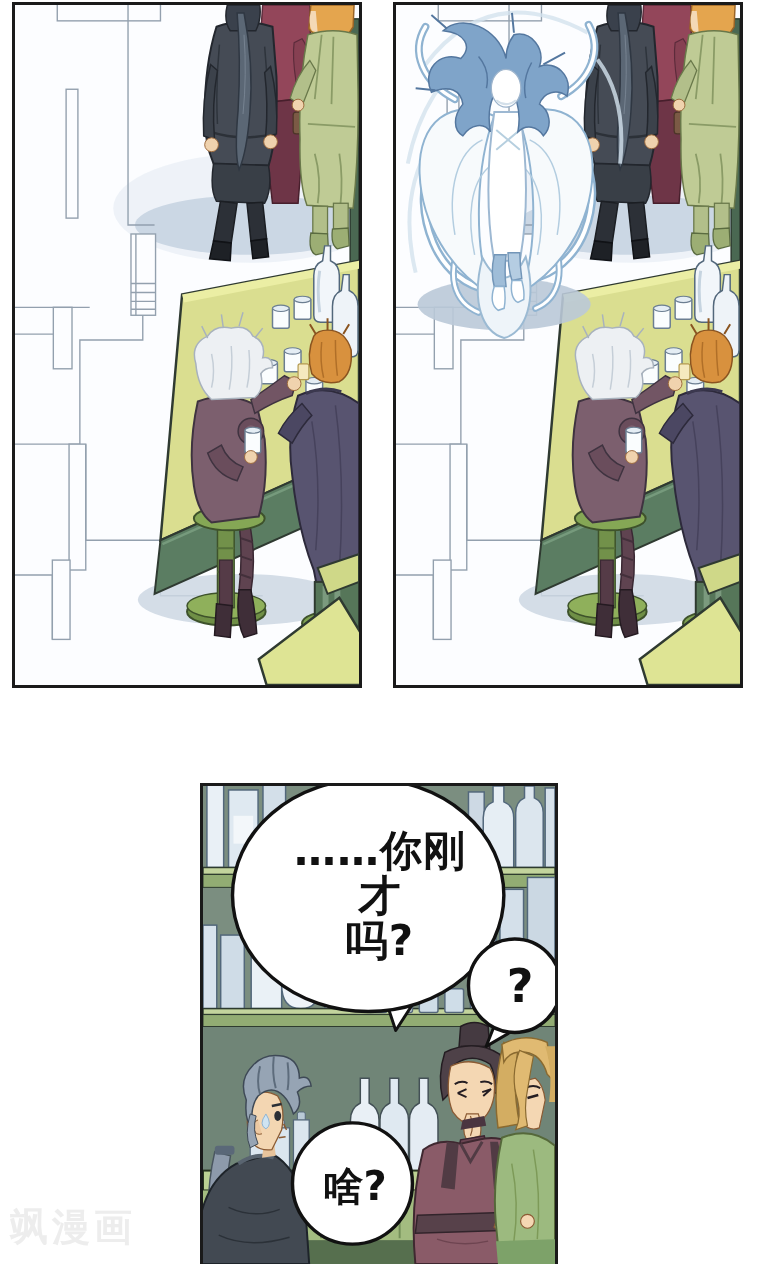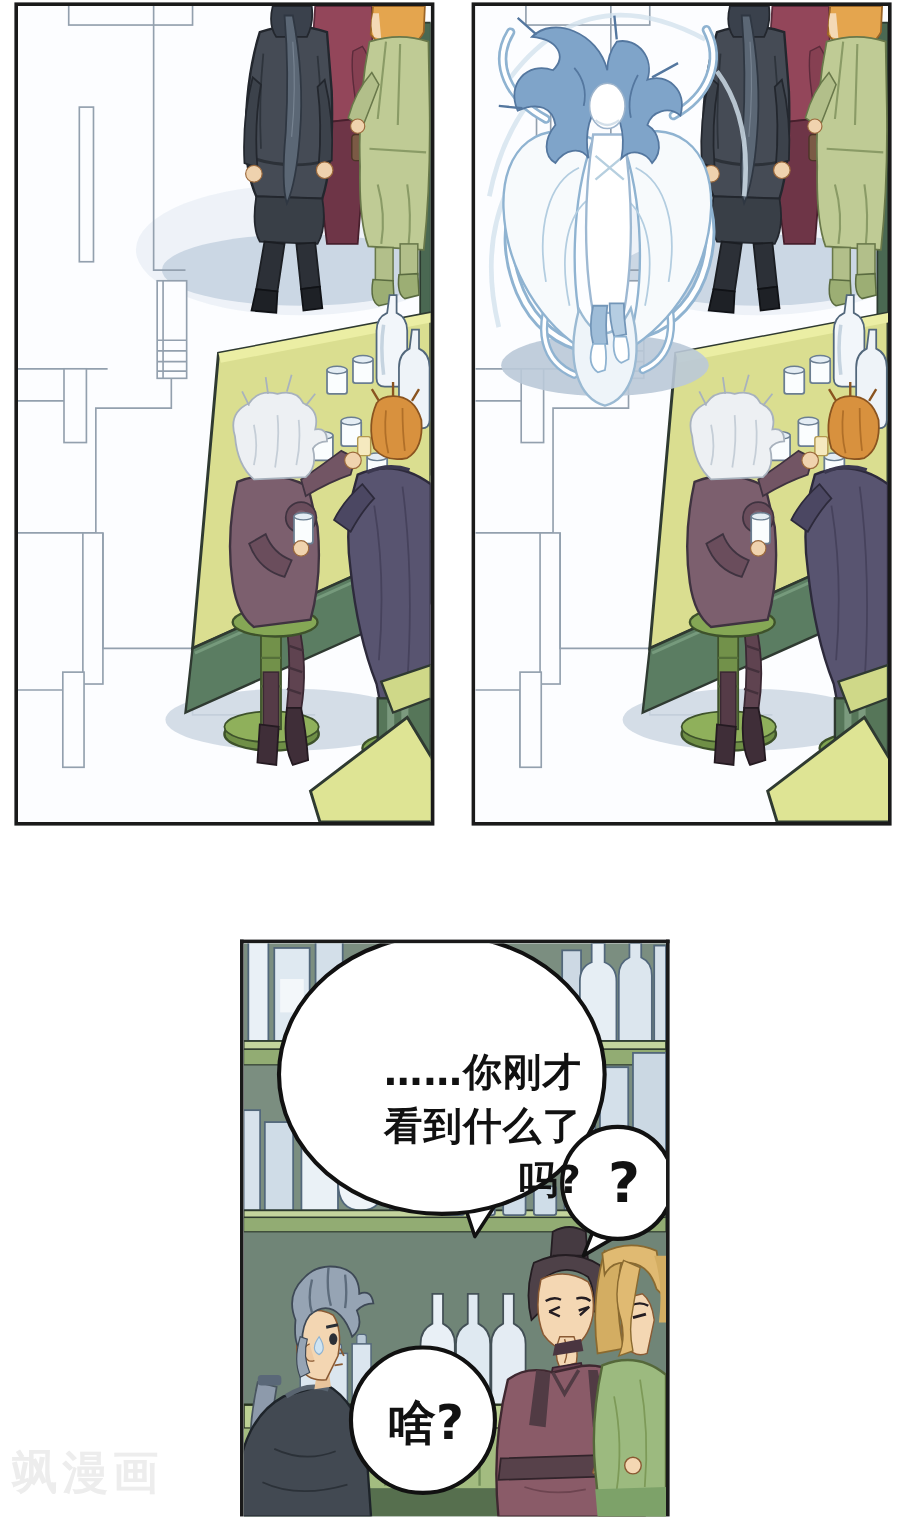--- a/index.html
+++ b/index.html
@@ -20,21 +20,21 @@
   
   .fl  { fill:none; stroke:#93a0ae; stroke-width:1.4px; }
   .flw { fill:#fcfdff; stroke:#93a0ae; stroke-width:1.4px; }
   .btl { stroke:#52677b; stroke-width:1.5px; }
   .cup { fill:#fafdfe; stroke:#6b7e91; stroke-width:1.5px; }
 
   .bubble-text {
     position:absolute; color:#111; font-weight:bold; z-index:5;
     font-family:"DejaVu Sans","Liberation Sans",sans-serif;
   }
-  .txt-question { left:72px; top:42px; width:210px; font-size:32px; line-height:45px; letter-spacing:1px; text-align:right;margin-top:43px; }
+  .txt-question { left:72px; top:42px; width:210px; font-size:42px; line-height:45px; letter-spacing:1px; text-align:center; }
   .txt-qmark    { left:287px; top:170px; width:60px; font-size:46px; line-height:60px; text-align:center; }
   .txt-reply    { left:92px;  top:372px; width:120px; font-size:40px; line-height:56px; text-align:center; }
 
   .watermark {
     position:absolute; left:10px; top:1202px; font-size:38px; font-weight:bold;
     color:#ededed; letter-spacing:4px; z-index:2; user-select:none;
   }
 </style>
 </head>
 <body>
@@ -350,21 +350,20 @@
         <polygon points="182,204 230,194 196,246" fill="#ffffff" stroke="#111111" stroke-width="3" stroke-linejoin="round"></polygon>
         <ellipse cx="168" cy="110" rx="138" ry="117" fill="#ffffff" stroke="#111111" stroke-width="3.5"></ellipse>
         <polygon points="300,232 326,240 288,262" fill="#ffffff" stroke="#111111" stroke-width="3" stroke-linejoin="round"></polygon>
         <circle cx="317" cy="201" r="47" fill="#ffffff" stroke="#111111" stroke-width="3.5"></circle>
         <circle cx="152" cy="400" r="61" fill="#ffffff" stroke="#111111" stroke-width="3.5"></circle>
       </g>
     </svg>
 
     <div class="bubble-text txt-question">
       <div>……你刚才</div>
-      <div>看到什么了</div>
       <div>吗?</div>
     </div>
     <div class="bubble-text txt-qmark">?</div>
     <div class="bubble-text txt-reply">啥?</div>
   </section>
 
   <div class="watermark">飒漫画</div>
 </div>
 
 </body></html>

